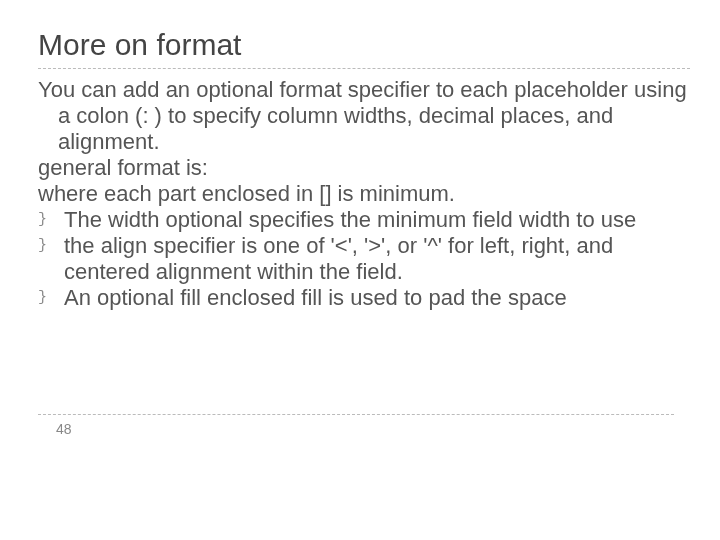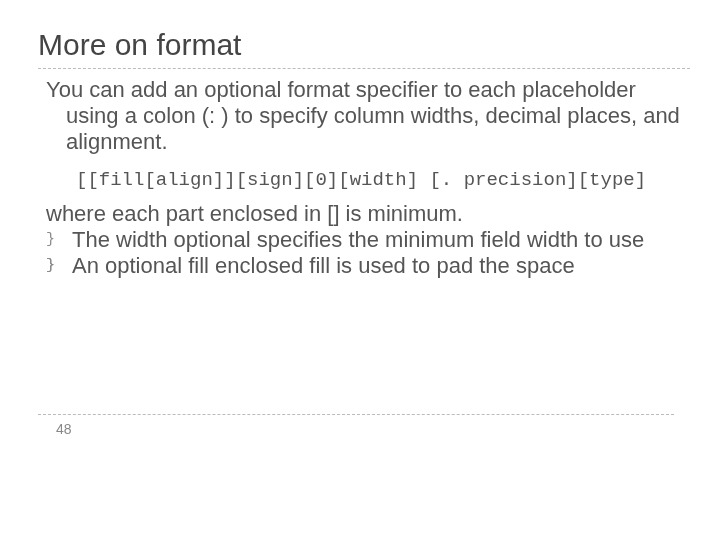--- a/index.html
+++ b/index.html
@@ -27,21 +27,20 @@
   }
   hr.dashed {
     border: none;
     border-top: 1px dashed #bbb;
     margin: 0 0 8px 0;
   }
   .body {
     font-size: 22px;
     line-height: 1.18;
     color: #555;
-    margin-left: 8px;
   }
   .para {
     margin: 2px 0 0 0;
     padding-left: 20px;
     text-indent: -20px;
   }
   .para2 {
     margin: 0;
   }
   .code {
@@ -90,32 +89,33 @@
 <body>
 
 <div class="slide">
 
   <h1 class="title">More on format</h1>
   <hr class="dashed">
 
   <div class="body">
 
     <p class="para">You can add an optional format specifier to each placeholder using a colon (: ) to specify column widths, decimal places, and alignment.</p>
+    <p class="para2">general format is:</p>
 
-    <div class="code">[[fill[align]][sign][0][width] [. precision][type]</div>
 
     <p class="para2">where each part enclosed in [] is minimum.</p>
 
     <ul class="bullets">
       <li>
         <span class="marker">}</span>
         <span>The width optional specifies the minimum field width to use</span>
       </li>
       <li>
         <span class="marker">}</span>
+        <span>the align specifier is one of '&lt;', '&gt;', or '^' for left, right, and centered alignment within the field.</span>
       </li>
       <li>
         <span class="marker">}</span>
         <span> An optional fill enclosed fill is used to pad the space</span>
       </li>
     </ul>
 
   </div>
 
   <div class="footer">

